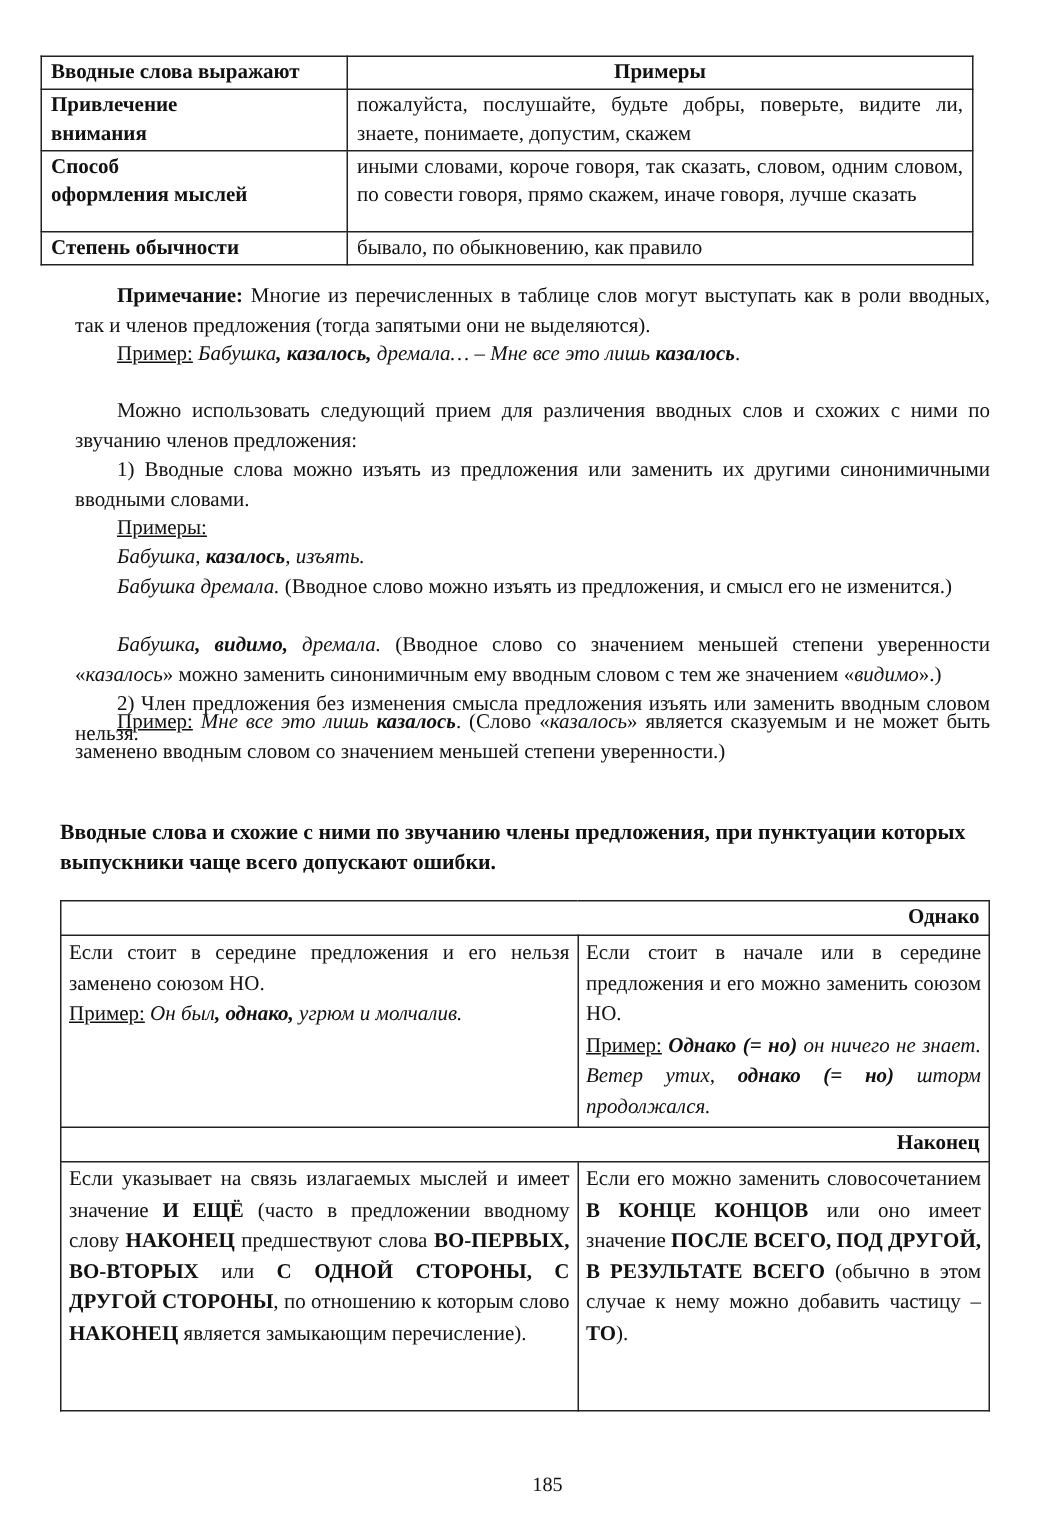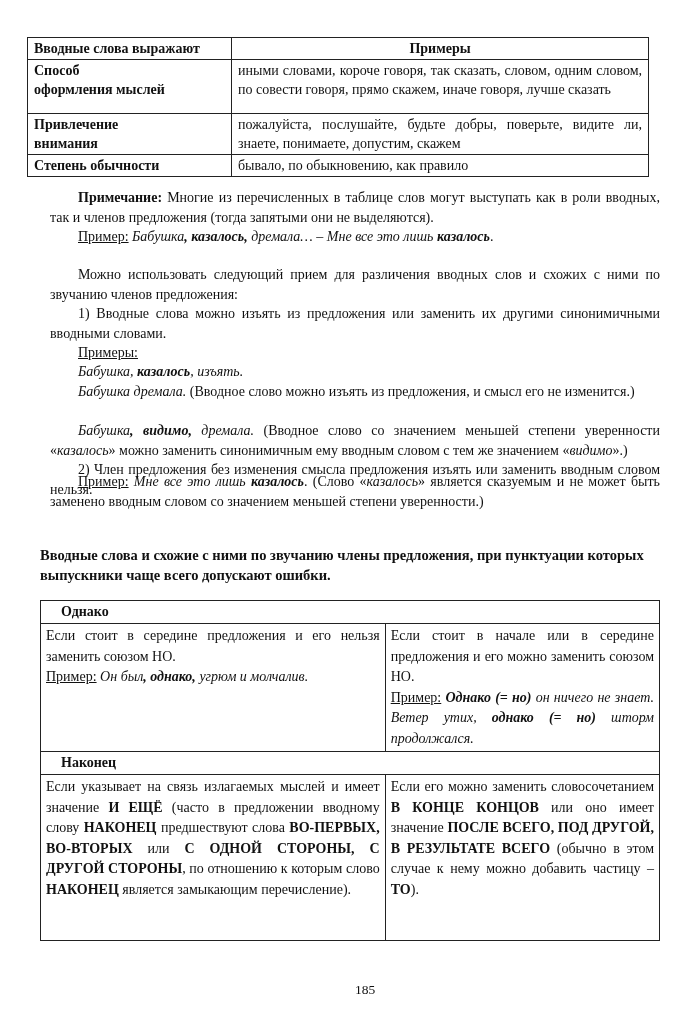--- a/index.html
+++ b/index.html
@@ -26,41 +26,41 @@
   .b { font-weight: bold; }
 
   #heading2 {
     position: absolute; left: 40px; width: 620px; top: 545px; text-align: left;
     font-weight: bold; font-size: 14.5px; line-height: 20px;
   }
 
   
   #t2 { left: 40px; top: 600px; width: 620px; }
   #t2 th { font-weight: bold; text-align: center; padding: 2px 6px; height: 40px; line-height: 20px; width: 50%; }
-  #t2 td.span { text-align: left; font-weight: bold; height: 20px; padding: 1px 20px; margin-left: 32px; }
+  #t2 td.span { text-align: right; font-weight: bold; height: 20px; padding: 1px 6px; margin-left: 32px; }
   #t2 td.body { text-align: justify; padding: 2px 5px; line-height: 20.5px; font-size: 14px; }
 
   #page-number { position: absolute; top: 982px; left: 16px; width: 698px; text-align: center; font-size: 13.5px; }
 </style>
 </head>
 <body>
 
 <table id="t1">
   <tbody>
       <tr>
     <th class="c1">Вводные слова выражают</th>
     <th class="c2">Примеры</th>
   </tr>
+  <tr style="height:38px">
+    <td class="lab"><span>Привлечение</span><br><span>внимания</span></td>
+    <td class="ex">пожалуйста, послушайте, будьте добры, поверьте, видите ли, знаете, понимаете, допустим, скажем</td>
+  </tr>
   <tr style="height:54px">
     <td class="lab"><span>Способ</span><br><span>оформления мыслей</span></td>
     <td class="ex">иными словами, короче говоря, так сказать, словом, одним словом, по совести говоря, прямо скажем, иначе говоря, лучше сказать</td>
-  </tr>
-  <tr style="height:38px">
-    <td class="lab"><span>Привлечение</span><br><span>внимания</span></td>
-    <td class="ex">пожалуйста, послушайте, будьте добры, поверьте, видите ли, знаете, понимаете, допустим, скажем</td>
   </tr>
   <tr>
     <td class="lab">Степень обычности</td>
     <td class="ex">бывало, по обыкновению, как правило</td>
   </tr>
 </tbody>
   </table>
 
 <div class="para ind" style="top:188px;">
   <span class="b">Примечание:</span><span> Многие из перечисленных в таблице слов могут выступать как в роли вводных, так и членов предложения (тогда запятыми они не выделяются).</span>
@@ -80,21 +80,21 @@
 
 <div id="heading2">Вводные слова и схожие с ними по звучанию члены предложения, при пунктуации которых выпускники чаще всего допускают ошибки.</div>
 
 <table id="t2">
   <tbody>
   <tr>
     <td class="span" colspan="2">Однако</td>
   </tr>
   <tr style="height:94px">
     <td class="body">
-      <span>Если стоит в середине предложения и его нельзя заменить союзом НО.</span><br>
+      <span>Если стоит в середине предложения и его нельзя заменено союзом НО.</span><br>
       <span class="u">Пример:</span><span class="i"> Он был</span><span class="i b">, однако,</span><span class="i"> угрюм и молчалив.</span>
     </td>
     <td class="body">
       <span>Если стоит в начале или в середине предложения и его можно заменить союзом НО.</span><br>
       <span class="u">Пример:</span><span class="i b">  Однако (= но)</span><span class="i"> он ничего не знает.</span><span class="i"> Ветер утих, </span><span class="i b">однако (= но)</span><span class="i"> шторм продолжался.</span>
     </td>
   </tr>
   <tr>
     <td class="span" colspan="2">Наконец</td>
   </tr>

